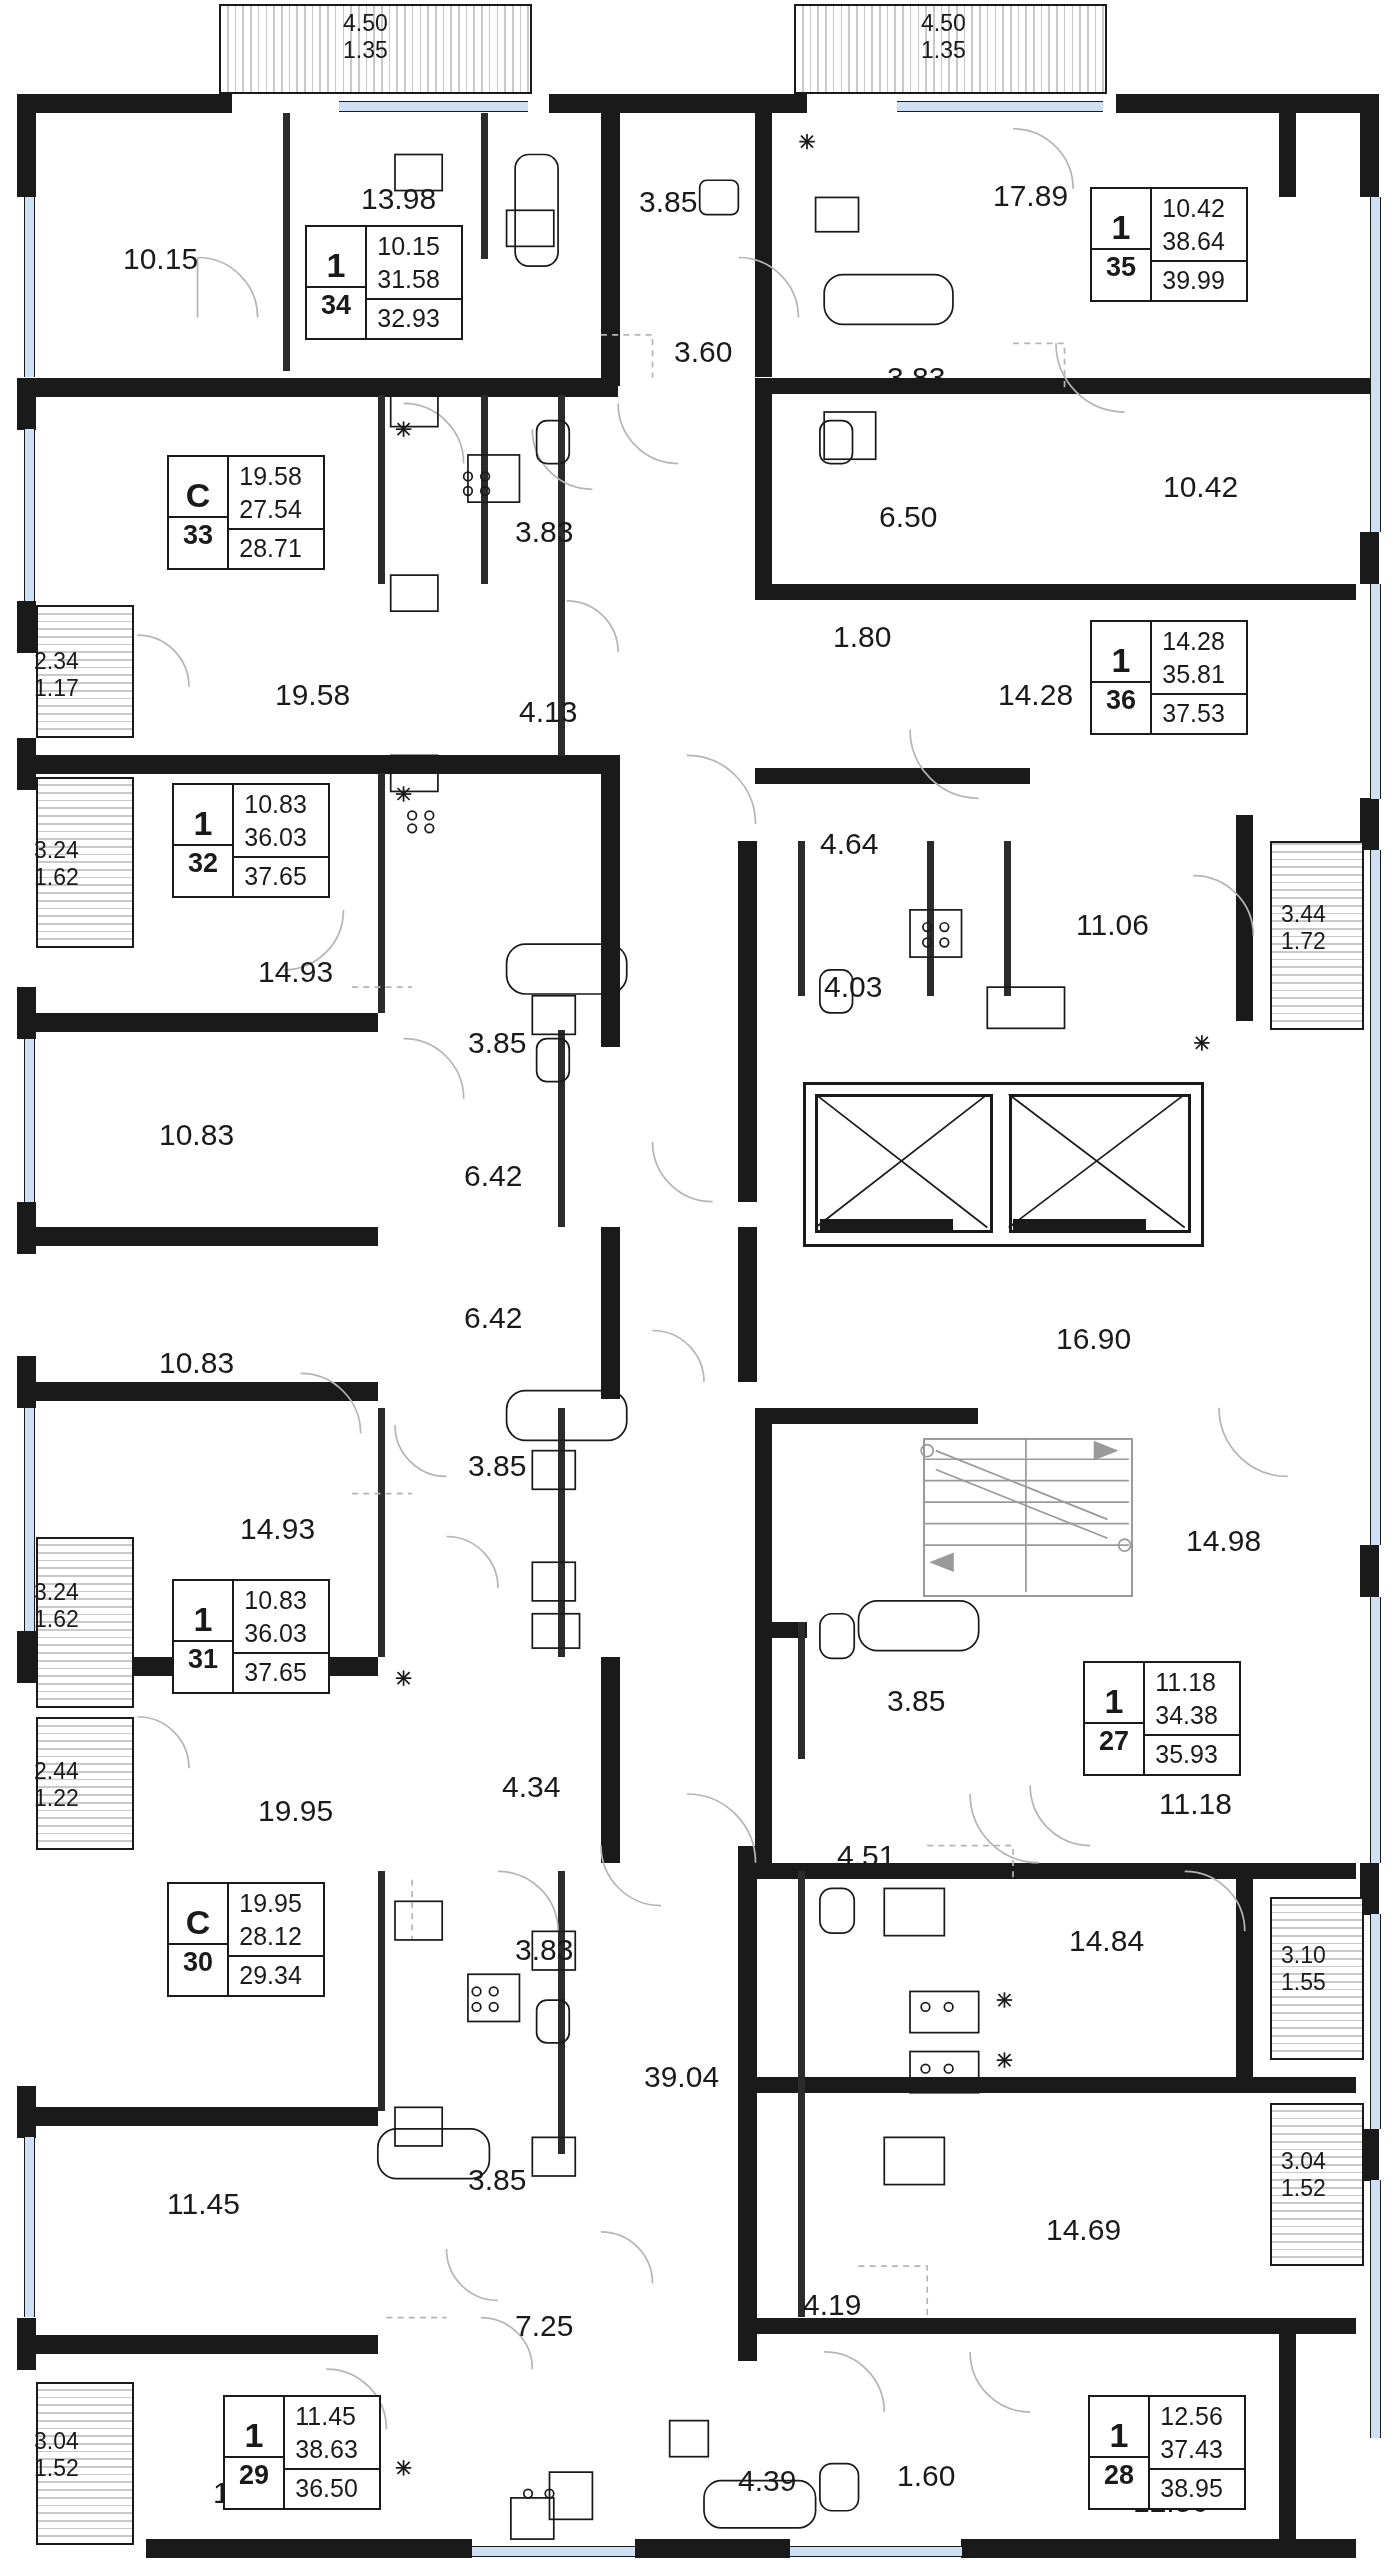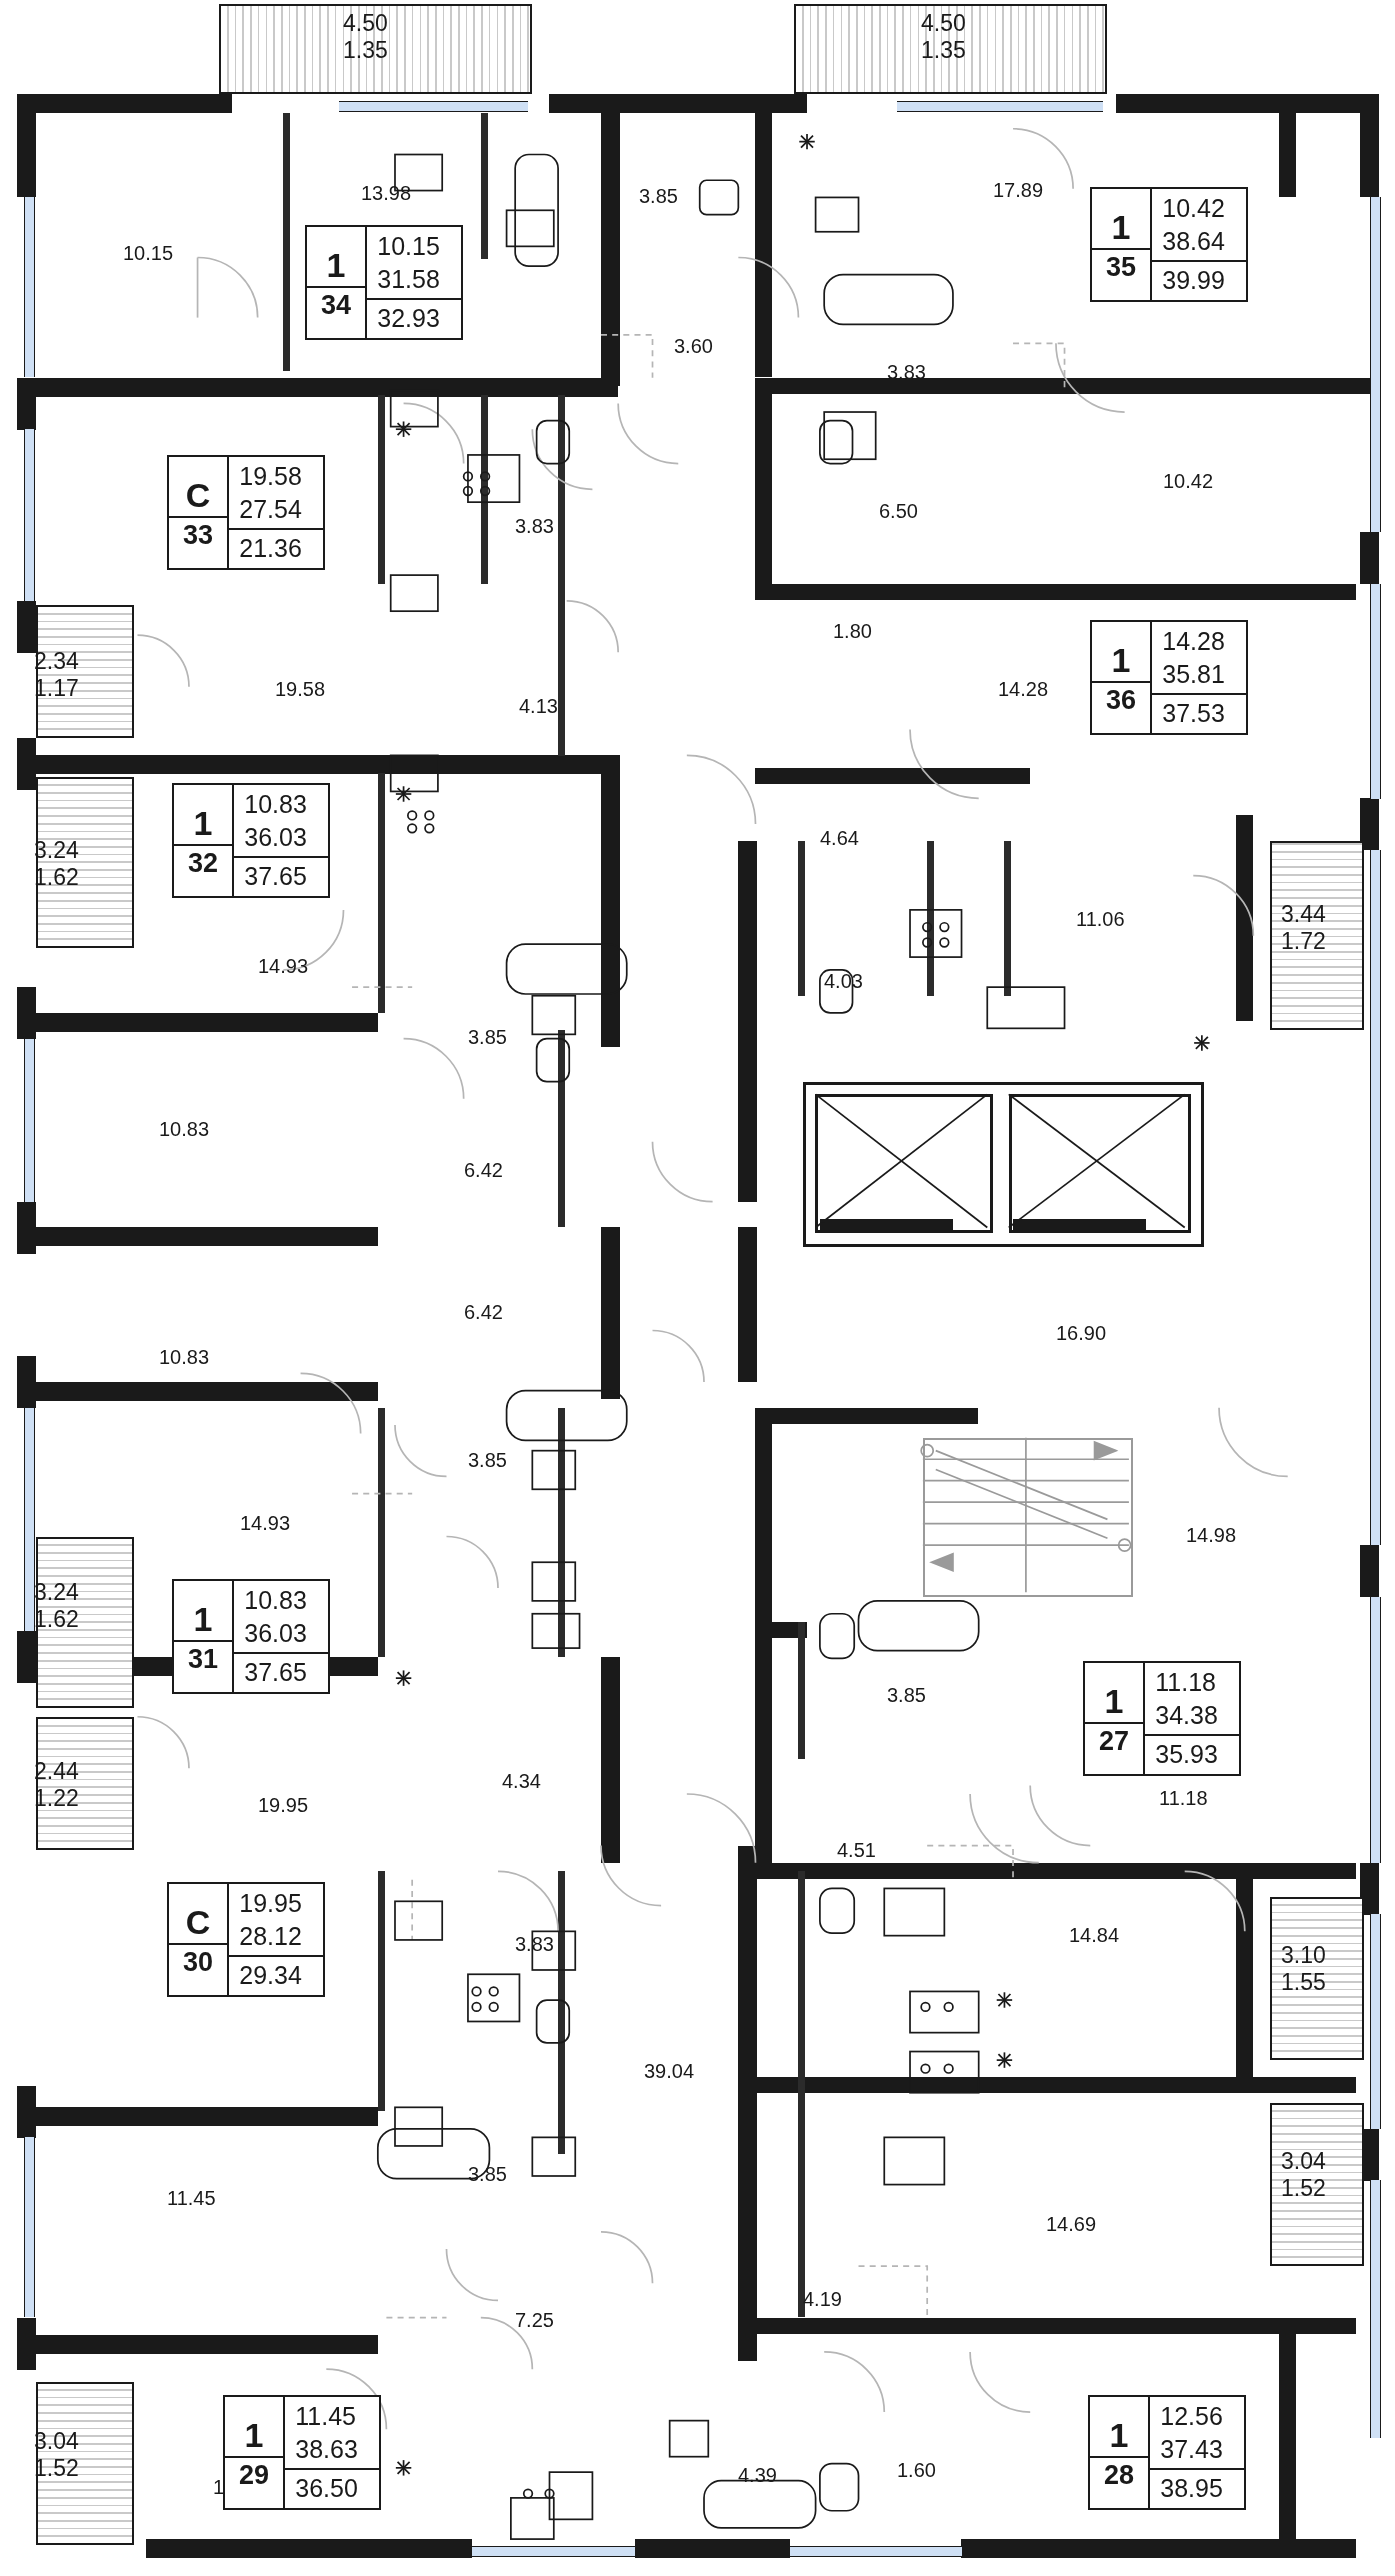--- a/index.html
+++ b/index.html
@@ -1,20 +1,20 @@
 <!DOCTYPE html>
 <html style="font-size:13.7px"><head>
 <meta charset="utf-8">
 <style>
   html,body{margin:0;padding:0;background:#ffffff;}
   body{font-family:"Liberation Sans", sans-serif;color:#1a1a1a;}
   #stage{position:relative;width:1396px;height:2576px;background:#fff;overflow:hidden;}
   .wall{position:absolute;background:#1a1a1a;}
   .thinwall{position:absolute;background:#2b2b2b;}
-  .lbl{position:absolute;font-size:20px;color:#1a1a1a;white-space:nowrap;}
+  .lbl{position:absolute;font-size:30px;color:#1a1a1a;white-space:nowrap;}
   .win{position:absolute;background:#cfe0f5;border-top:1.7px solid #1a1a1a;border-bottom:1.7px solid #1a1a1a;}
   .winv{position:absolute;background:#cfe0f5;border-left:1.7px solid #1a1a1a;border-right:1.7px solid #1a1a1a;}
   .balcony{position:absolute;border:2.6px solid #1a1a1a;background:
       repeating-linear-gradient(90deg,#fff 0 5.2px,#c9c9c9 5.2px 6.9px);}
   .balcony.h{background:repeating-linear-gradient(90deg,#fff 0 6px,#c9c9c9 6px 7.7px);}
   .hatchv{position:absolute;border:2.6px solid #1a1a1a;background:
       repeating-linear-gradient(0deg,#fff 0 6px,#c9c9c9 6px 7.7px);}
   
   .badge{position:absolute;border:2.6px solid #1a1a1a;background:#fff;display:flex;align-items:stretch;}
   .badge .left{display:flex;flex-direction:column;justify-content:center;align-items:center;min-width:58px;border-right:2.6px solid #1a1a1a;}
@@ -448,21 +448,21 @@
   </div>
 
   <div class="badge" style="left:167px;top:455px;">
     <div class="left">
       <div class="rooms">C</div>
       <div class="num">33</div>
     </div>
     <div class="right">
       <div class="r1">19.58</div>
       <div class="r2">27.54</div>
-      <div class="r3">21.36</div>
+      <div class="r3">28.71</div>
     </div>
   </div>
 
   <div class="badge" style="left:1090px;top:620px;">
     <div class="left">
       <div class="rooms">1</div>
       <div class="num">36</div>
     </div>
     <div class="right">
       <div class="r1">14.28</div>

